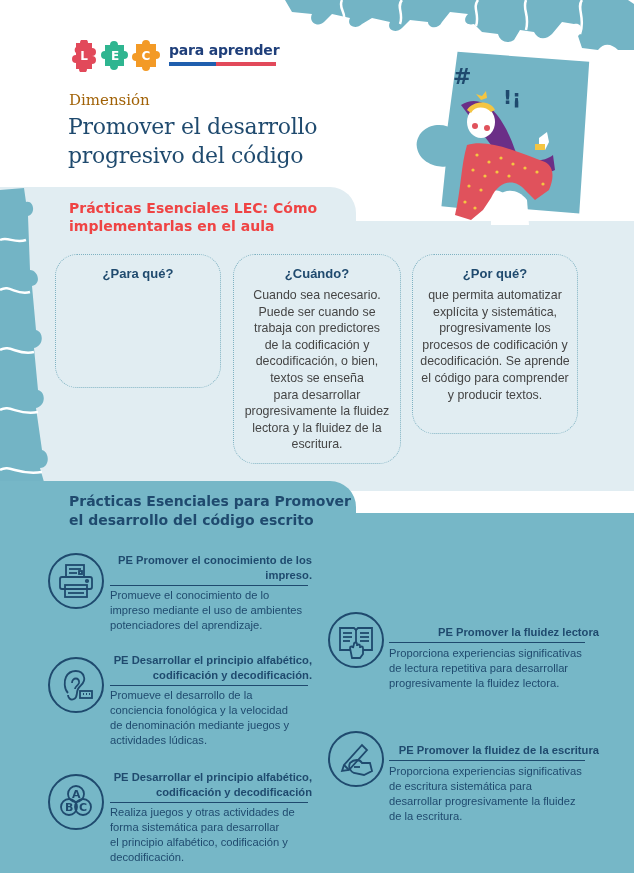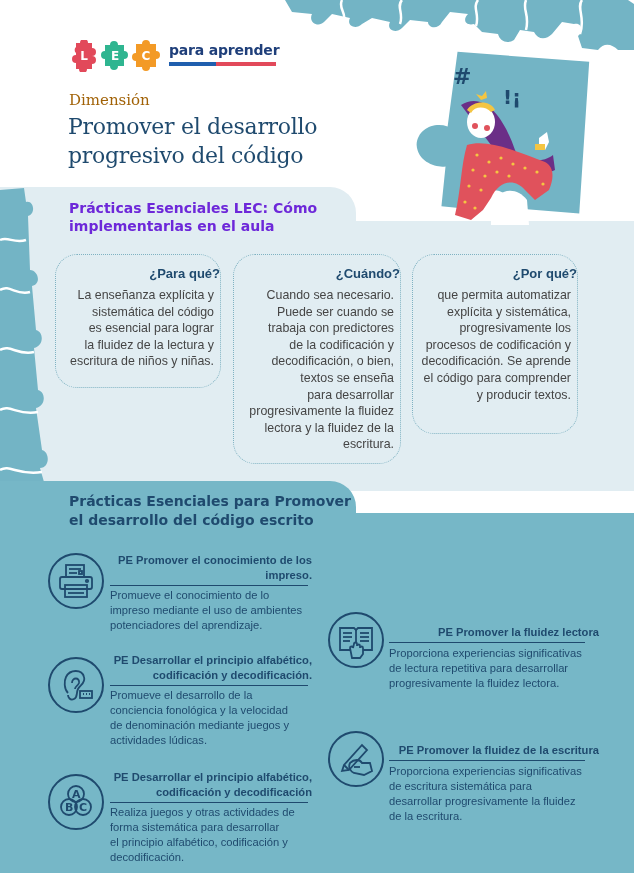--- a/index.html
+++ b/index.html
@@ -24,23 +24,23 @@
     .page-title { left: 68px; top: 112px; font-family: "DejaVu Serif", serif; font-size: 22px; line-height: 29px; color: #1f4a6e; letter-spacing: -0.3px; }
 
     .illustration { left: 395px; top: 50px; width: 235px; height: 175px; }
 
     
     .band-light-tab { left: 0; top: 187px; width: 356px; height: 40px; background: #e1edf2; border-top-right-radius: 26px; }
     .band-light { left: 0; top: 221px; width: 634px; height: 270px; background: #e1edf2; }
 
     .left-puzzle { left: 0; top: 180px; width: 48px; height: 310px; }
 
-    .section1-title { left: 69px; top: 199px; font-family: "DejaVu Sans", sans-serif; font-weight: bold; font-size: 14px; line-height: 18px; color: #6d28d9; }
-
-    .card { position: absolute; border: 1.5px dotted #7fb2c2; border-radius: 22px; text-align: right; color: #444; font-family: "Liberation Sans", sans-serif; }
+    .section1-title { left: 69px; top: 199px; font-family: "DejaVu Sans", sans-serif; font-weight: bold; font-size: 14px; line-height: 18px; color: #ef4444; }
+
+    .card { position: absolute; border: 1.5px dotted #7fb2c2; border-radius: 22px; text-align: center; color: #444; font-family: "Liberation Sans", sans-serif; }
     .card-title { display: block; font-family: "Liberation Sans", sans-serif; font-weight: bold; font-size: 13px; color: #1f4a6e; margin-top: 11px; margin-bottom: 6px; }
     .card-body { display: block; font-size: 12.4px; line-height: 16.6px; color: #454545; padding: 0 6px; }
 
     .card-1 { left: 55px; top: 254px; width: 166px; height: 134px; }
     .card-2 { left: 233px; top: 254px; width: 168px; height: 210px; }
     .card-3 { left: 412px; top: 254px; width: 166px; height: 180px; }
 
     
     .band-dark-tab { left: 0; top: 481px; width: 356px; height: 40px; background: #76b7c7; border-top-right-radius: 26px; }
     .band-dark { left: 0; top: 513px; width: 634px; height: 360px; background: #76b7c7; }
@@ -148,27 +148,20 @@
   <path stroke="#ffffff" stroke-width="2.5" fill="none" d="M0,60 C8,56 14,64 26,60 M0,110 C10,104 16,116 30,112 M0,170 C10,164 18,176 34,172 M0,230 C10,224 18,236 38,232 M0,290 C10,284 18,296 42,292"></path>
 </svg>
 
 <div class="abs section1-title">
   <div>Prácticas Esenciales LEC: Cómo</div>
   <div>implementarlas en el aula</div>
 </div>
 
 <div class="card card-1">
   <span class="card-title">¿Para qué?</span>
-  <span class="card-body">
-    <span style="display:block">La enseñanza explícita y</span>
-    <span style="display:block">sistemática del código</span>
-    <span style="display:block">es esencial para lograr</span>
-    <span style="display:block">la fluidez de la lectura y</span>
-    <span style="display:block">escritura de niños y niñas.</span>
-  </span>
 </div>
 
 <div class="card card-2">
   <span class="card-title">¿Cuándo?</span>
   <span class="card-body">
     <span style="display:block">Cuando sea necesario.</span>
     <span style="display:block">Puede ser cuando se</span>
     <span style="display:block">trabaja con predictores</span>
     <span style="display:block">de la codificación y</span>
     <span style="display:block">decodificación, o bien,</span>

